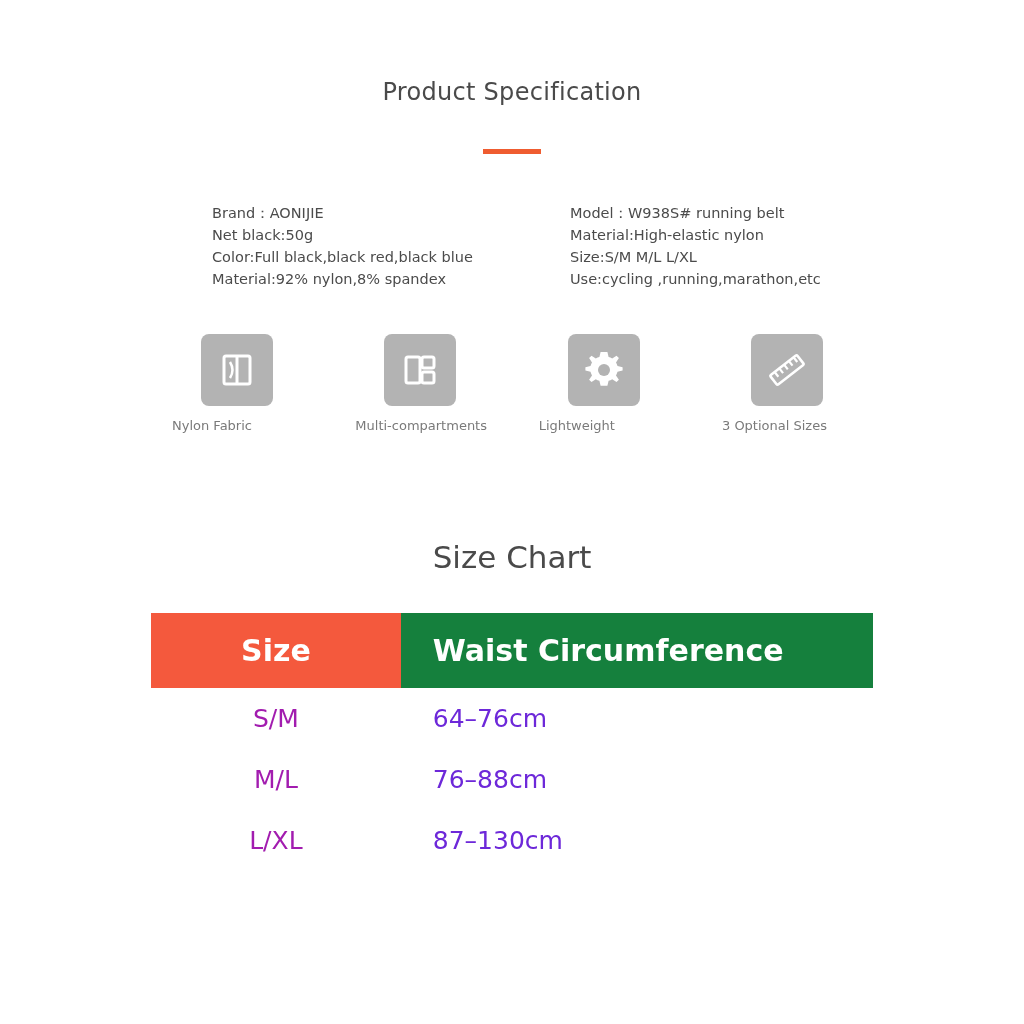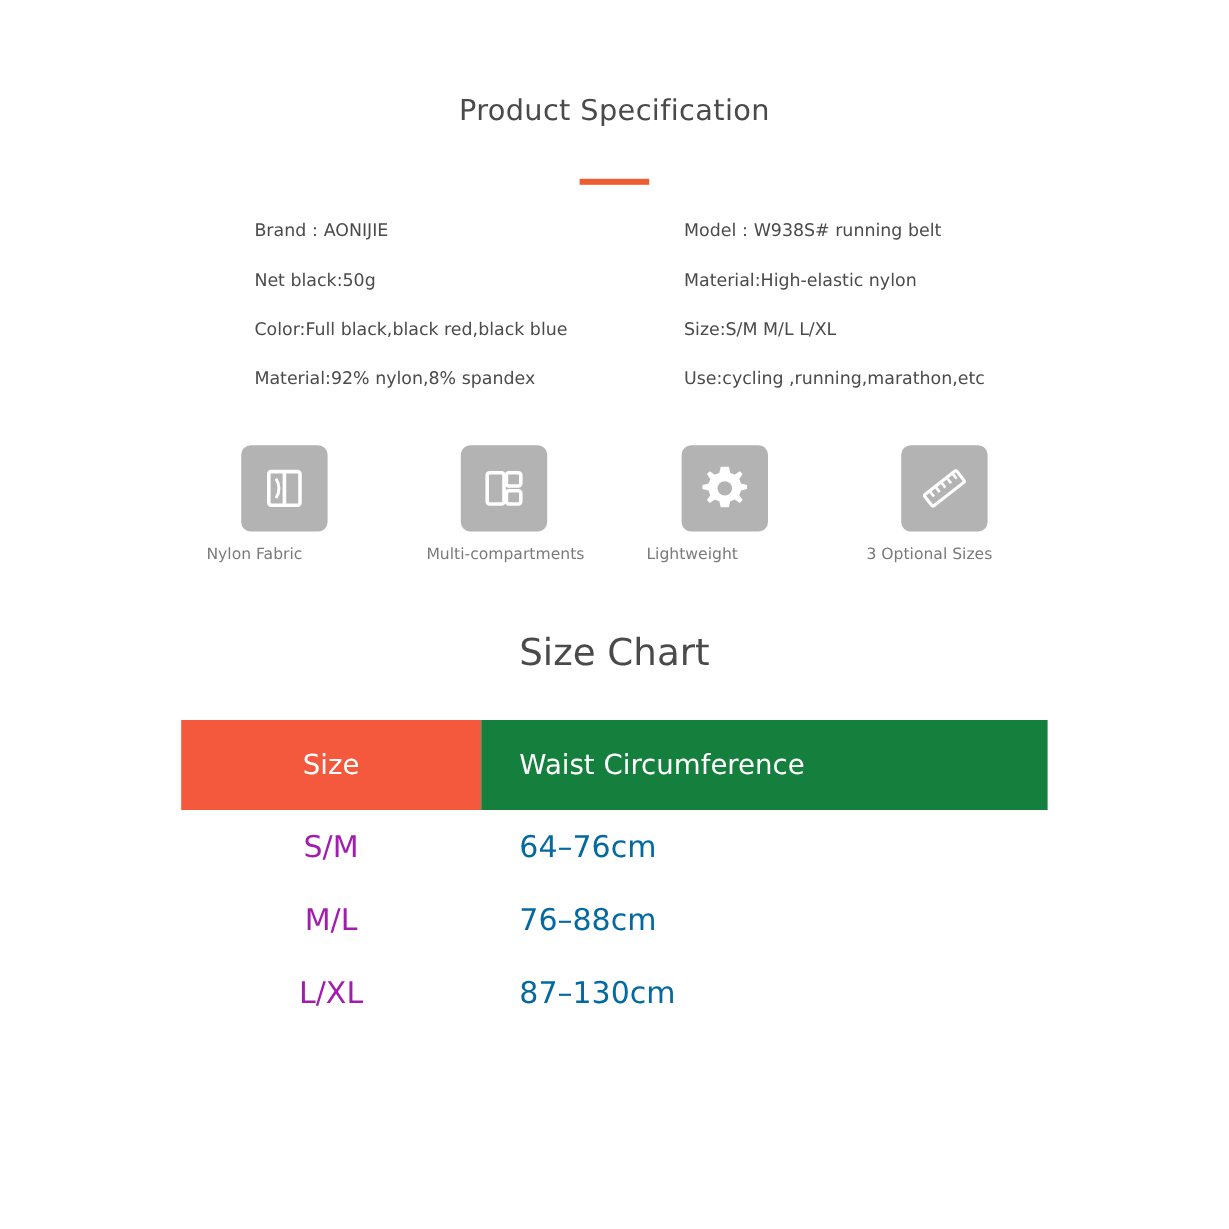--- a/index.html
+++ b/index.html
@@ -30,25 +30,24 @@
     margin-top: 78px;
   }
   .spec-underline {
     width: 58px;
     height: 5px;
     background: #ef5c30;
     margin: 43px auto 0 auto;
   }
 
   .spec-grid {
-    margin: 28px auto 0 auto;
+    margin: 48px auto 0 auto;
     width: 600px;
     display: grid;
     grid-template-columns: 358px 242px;
-    row-gap: 19px;
   }
   .spec-cell {
     font-size: 14.5px;
     color: #4b4b4b;
     line-height: 22px;
     white-space: nowrap;
   }
 
   
   .features {
@@ -78,55 +77,55 @@
     color: #7a7a7a;
     white-space: nowrap;
   }
 
   
   .size-title {
     text-align: center;
     font-size: 31px;
     color: #4a4a4a;
     font-weight: 400;
-    margin-top: 56px;
+    margin-top: 106px;
   }
   .table-wrap {
     margin: 38px auto 0 auto;
     width: 722px;
   }
   table.size-table {
     width: 100%;
     border-collapse: collapse;
     table-layout: fixed;
   }
   table.size-table thead th {
     background: #f4593d;
     color: #ffffff;
-    font-size: 23px;
-    font-weight: 400;
+    font-size: 30px;
+    font-weight: 700;
     height: 73px;
     vertical-align: middle;
   }
   table.size-table thead th.col-size { width: 36%; }
   table.size-table thead th.col-waist { width: 64%; text-align: left; padding-left: 32px;}
   table.size-table tbody td {
     height: 59px;
     font-size: 25px;
     color: #a21caf;
     font-weight: 400;
     vertical-align: middle;
   }
   table.size-table tbody td.cell-size {
     text-align: center;
   }
   table.size-table tbody td.cell-waist {
     text-align: left;
     padding-left: 32px;
-    color: #0369a1;
+    color: #6d28d9;
   }
 </style>
 </head>
 <body>
 
 <div class="page">
 
   <div class="spec-title">Product Specification</div>
   <div class="spec-underline" style="background: rgb(239, 92, 48);"></div>
 

